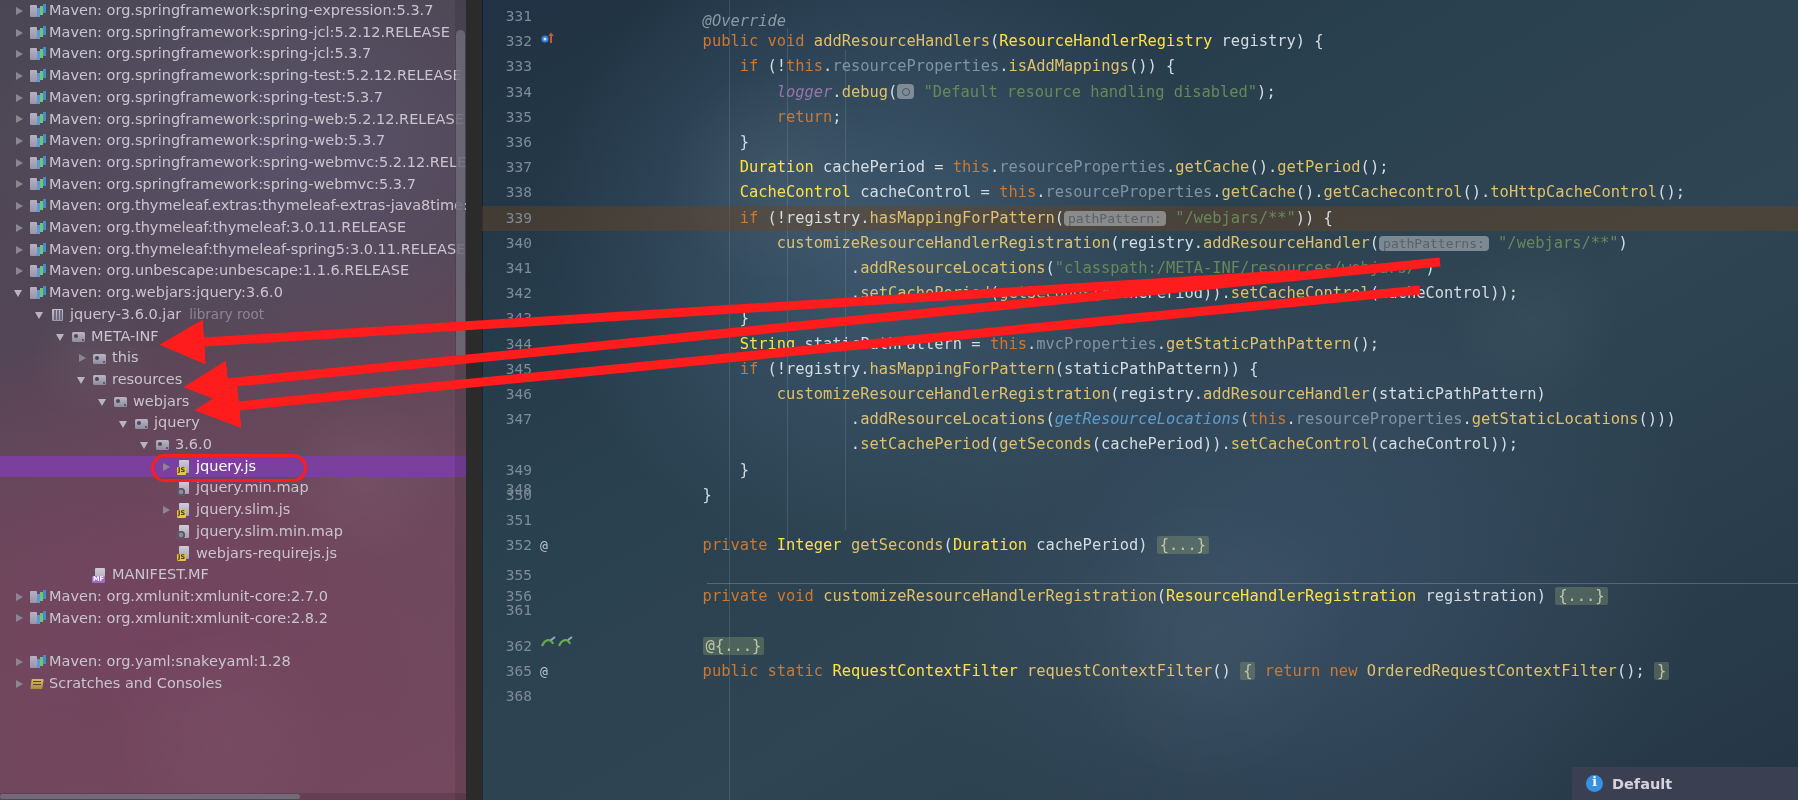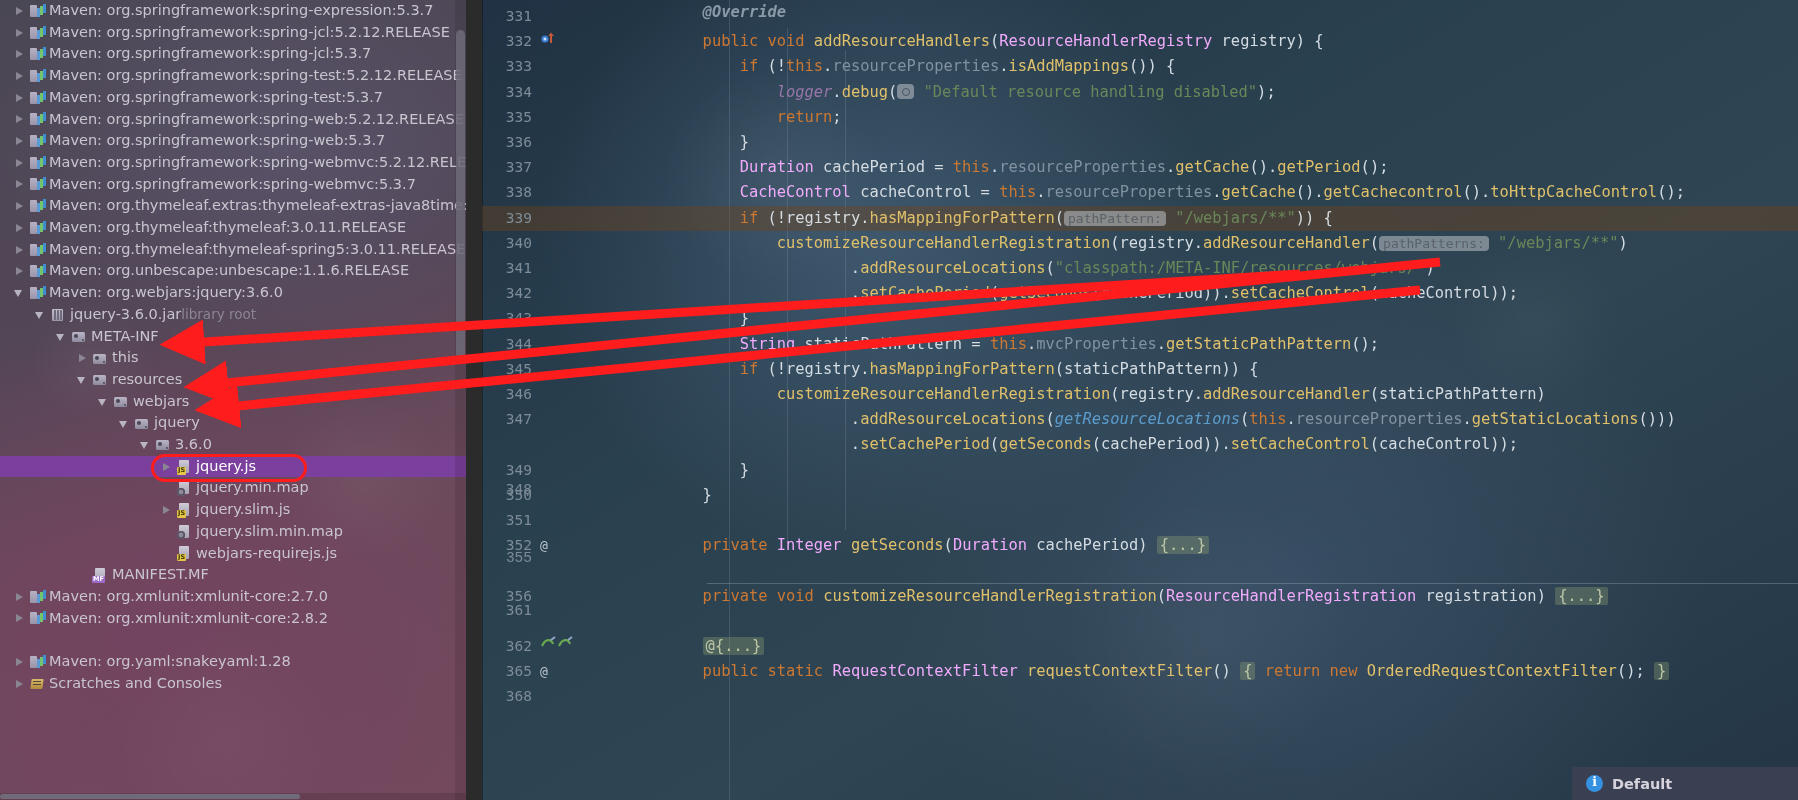--- a/index.html
+++ b/index.html
@@ -45,21 +45,21 @@
   .row .arrow.collapsed::before{
     content:"";position:absolute;left:2px;top:1.5px;
     border-left:7px solid #8b8792;border-top:4.5px solid transparent;border-bottom:4.5px solid transparent;
   }
   .row .arrow.expanded::before{
     content:"";position:absolute;left:0px;top:3px;
     border-top:7px solid #b9b5c0;border-left:4.5px solid transparent;border-right:4.5px solid transparent;
   }
   .row .arrow.blank::before{content:none;}
   .row .lbl{margin-left:4px;}
-  .row .sub{color:#8a8693;margin-left:0;font-size:13.5px;}
+  .row .sub{color:#8a8693;margin-left:8px;font-size:13.5px;}
 
   
   .ico{width:16px;height:16px;flex:0 0 16px;position:relative;display:inline-block;}
   
   .ico-lib::before{content:"";position:absolute;left:1px;top:2px;width:7px;height:12px;
     background:linear-gradient(180deg,#b6b1c4,#9a95aa);border-radius:1px;}
   .ico-lib::after{content:"";position:absolute;left:8px;top:5px;width:2.5px;height:9px;
     background:#5b9bd5;box-shadow:3px -2px 0 0 #73c46b, 6px -4px 0 0 #3f8fd0;}
   
   .ico-jar::before{content:"";position:absolute;left:2px;top:2px;width:11px;height:12px;
@@ -143,21 +143,21 @@
   #code{position:absolute;left:145px;top:0;right:0;height:800px;}
   .cline{
     position:absolute;left:0;height:25.2px;line-height:25.2px;white-space:pre;
     font-family:"DejaVu Sans Mono","Liberation Mono",monospace;font-size:15.4px;
     color:#d4dce2;padding-left:20px;
   }
   .hl-line{position:absolute;left:0;right:0;height:25.2px;background:rgba(112,66,26,.42);}
 
   
   .kw{color:#cc7832;}
-  .ty{color:#f0abfc;}
+  .ty{color:#fde047;}
   .mth{color:#e0c06a;}
   .fld{color:#9876aa;font-style:italic;}
   .str{color:#6a8759;}
   .an{color:#bbb529;}
   .stat{color:#8a9aa8;font-style:italic;}
   .pl{color:#d4dce2;}
   .fieldref{color:#8193a3;}
   .mthit{color:#5c9ccc;font-style:italic;}
   .hint{
     background:rgba(190,195,200,.55);color:#5a6168;border-radius:4px;
@@ -478,21 +478,21 @@
         <div class="gline" style="top: 482.8px;">
           <span class="num">350</span>
         </div>
         <div class="gline" style="top: 508px;">
           <span class="num">351</span>
         </div>
         <div class="gline" style="top: 533.2px;">
           <span class="num">352</span>
           <span class="mark">@</span>
         </div>
-        <div class="gline" style="top: 546px; font-family: Liberation Mono, monospace;">
+        <div class="gline" style="top: 563px;">
           <span class="num">355</span>
         </div>
         <div class="gline" style="top: 583.6px;">
           <span class="num">356</span>
         </div>
         <div class="gline" style="top: 598px;">
           <span class="num">361</span>
         </div>
         <div class="gline" style="top: 634px;">
           <span class="num">362</span>
@@ -509,21 +509,21 @@
         </div>
         <div class="gline" style="top: 684.4px;">
           <span class="num">368</span>
         </div>
       </div>
     <div id="code">
         <div class="guide" style="left: 102px; top: 0px; height: 800px;"></div>
         <div class="guide" style="left: 160px; top: 28px; height: 520px;"></div>
         <div class="guide" style="left: 218px; top: 50px; height: 300px;"></div>
         <div class="guide" style="left: 218px; top: 350px; height: 180px;"></div>
-        <div class="cline" style="top: 0; font-weight: bold;"><span class="pl">      </span><span class="an stat">@Override</span></div>
+        <div class="cline" style="top: 9px;"><span class="pl">      </span><span class="an stat">@Override</span></div>
         <div class="cline" style="top: 29.2px;"><span class="pl">      </span><span class="kw">public</span><span class="pl"> </span><span class="kw">void</span><span class="pl"> </span><span class="mth">addResourceHandlers</span><span class="pl">(</span><span class="ty">ResourceHandlerRegistry</span><span class="pl"> registry</span><span class="pl">) {</span></div>
         <div class="cline" style="top: 54.4px;"><span class="pl">          </span><span class="kw">if</span><span class="pl"> (!</span><span class="kw">this</span><span class="pl">.</span><span class="fieldref">resourceProperties</span><span class="pl">.</span><span class="mth">isAddMappings</span><span class="pl">()) {</span></div>
         <div class="cline" style="top: 79.6px;"><span class="pl">              </span><span class="fld">logger</span><span class="pl">.</span><span class="mth">debug</span><span class="pl">(</span><span class="inlay-sq"></span><span class="pl"> </span><span class="str">"Default resource handling disabled"</span><span class="pl">);</span></div>
         <div class="cline" style="top: 104.8px;"><span class="pl">              </span><span class="kw">return</span><span class="pl">;</span></div>
         <div class="cline" style="top: 130px;"><span class="pl">          }</span></div>
         <div class="cline" style="top: 155.2px;"><span class="pl">          </span><span class="ty">Duration</span><span class="pl"> cachePeriod = </span><span class="kw">this</span><span class="pl">.</span><span class="fieldref">resourceProperties</span><span class="pl">.</span><span class="mth">getCache</span><span class="pl">().</span><span class="mth">getPeriod</span><span class="pl">();</span></div>
         <div class="cline" style="top: 180.4px;"><span class="pl">          </span><span class="ty">CacheControl</span><span class="pl"> cacheControl = </span><span class="kw">this</span><span class="pl">.</span><span class="fieldref">resourceProperties</span><span class="pl">.</span><span class="mth">getCache</span><span class="pl">().</span><span class="mth">getCachecontrol</span><span class="pl">().</span><span class="mth">toHttpCacheControl</span><span class="pl">();</span></div>
         <div class="hl-line" style="top: 205.6px;"></div>
         <div class="cline" style="top: 205.6px;"><span class="pl">          </span><span class="kw">if</span><span class="pl"> (!registry.</span><span class="mth">hasMappingForPattern</span><span class="pl">(</span><span class="hint">pathPattern:</span><span class="pl"> </span><span class="str">"/webjars/**"</span><span class="pl">)) {</span></div>
         <div class="cline" style="top: 230.8px;"><span class="pl">              </span><span class="mth">customizeResourceHandlerRegistration</span><span class="pl">(registry.</span><span class="mth">addResourceHandler</span><span class="pl">(</span><span class="hint">pathPatterns:</span><span class="pl"> </span><span class="str">"/webjars/**"</span><span class="pl">)</span></div>

